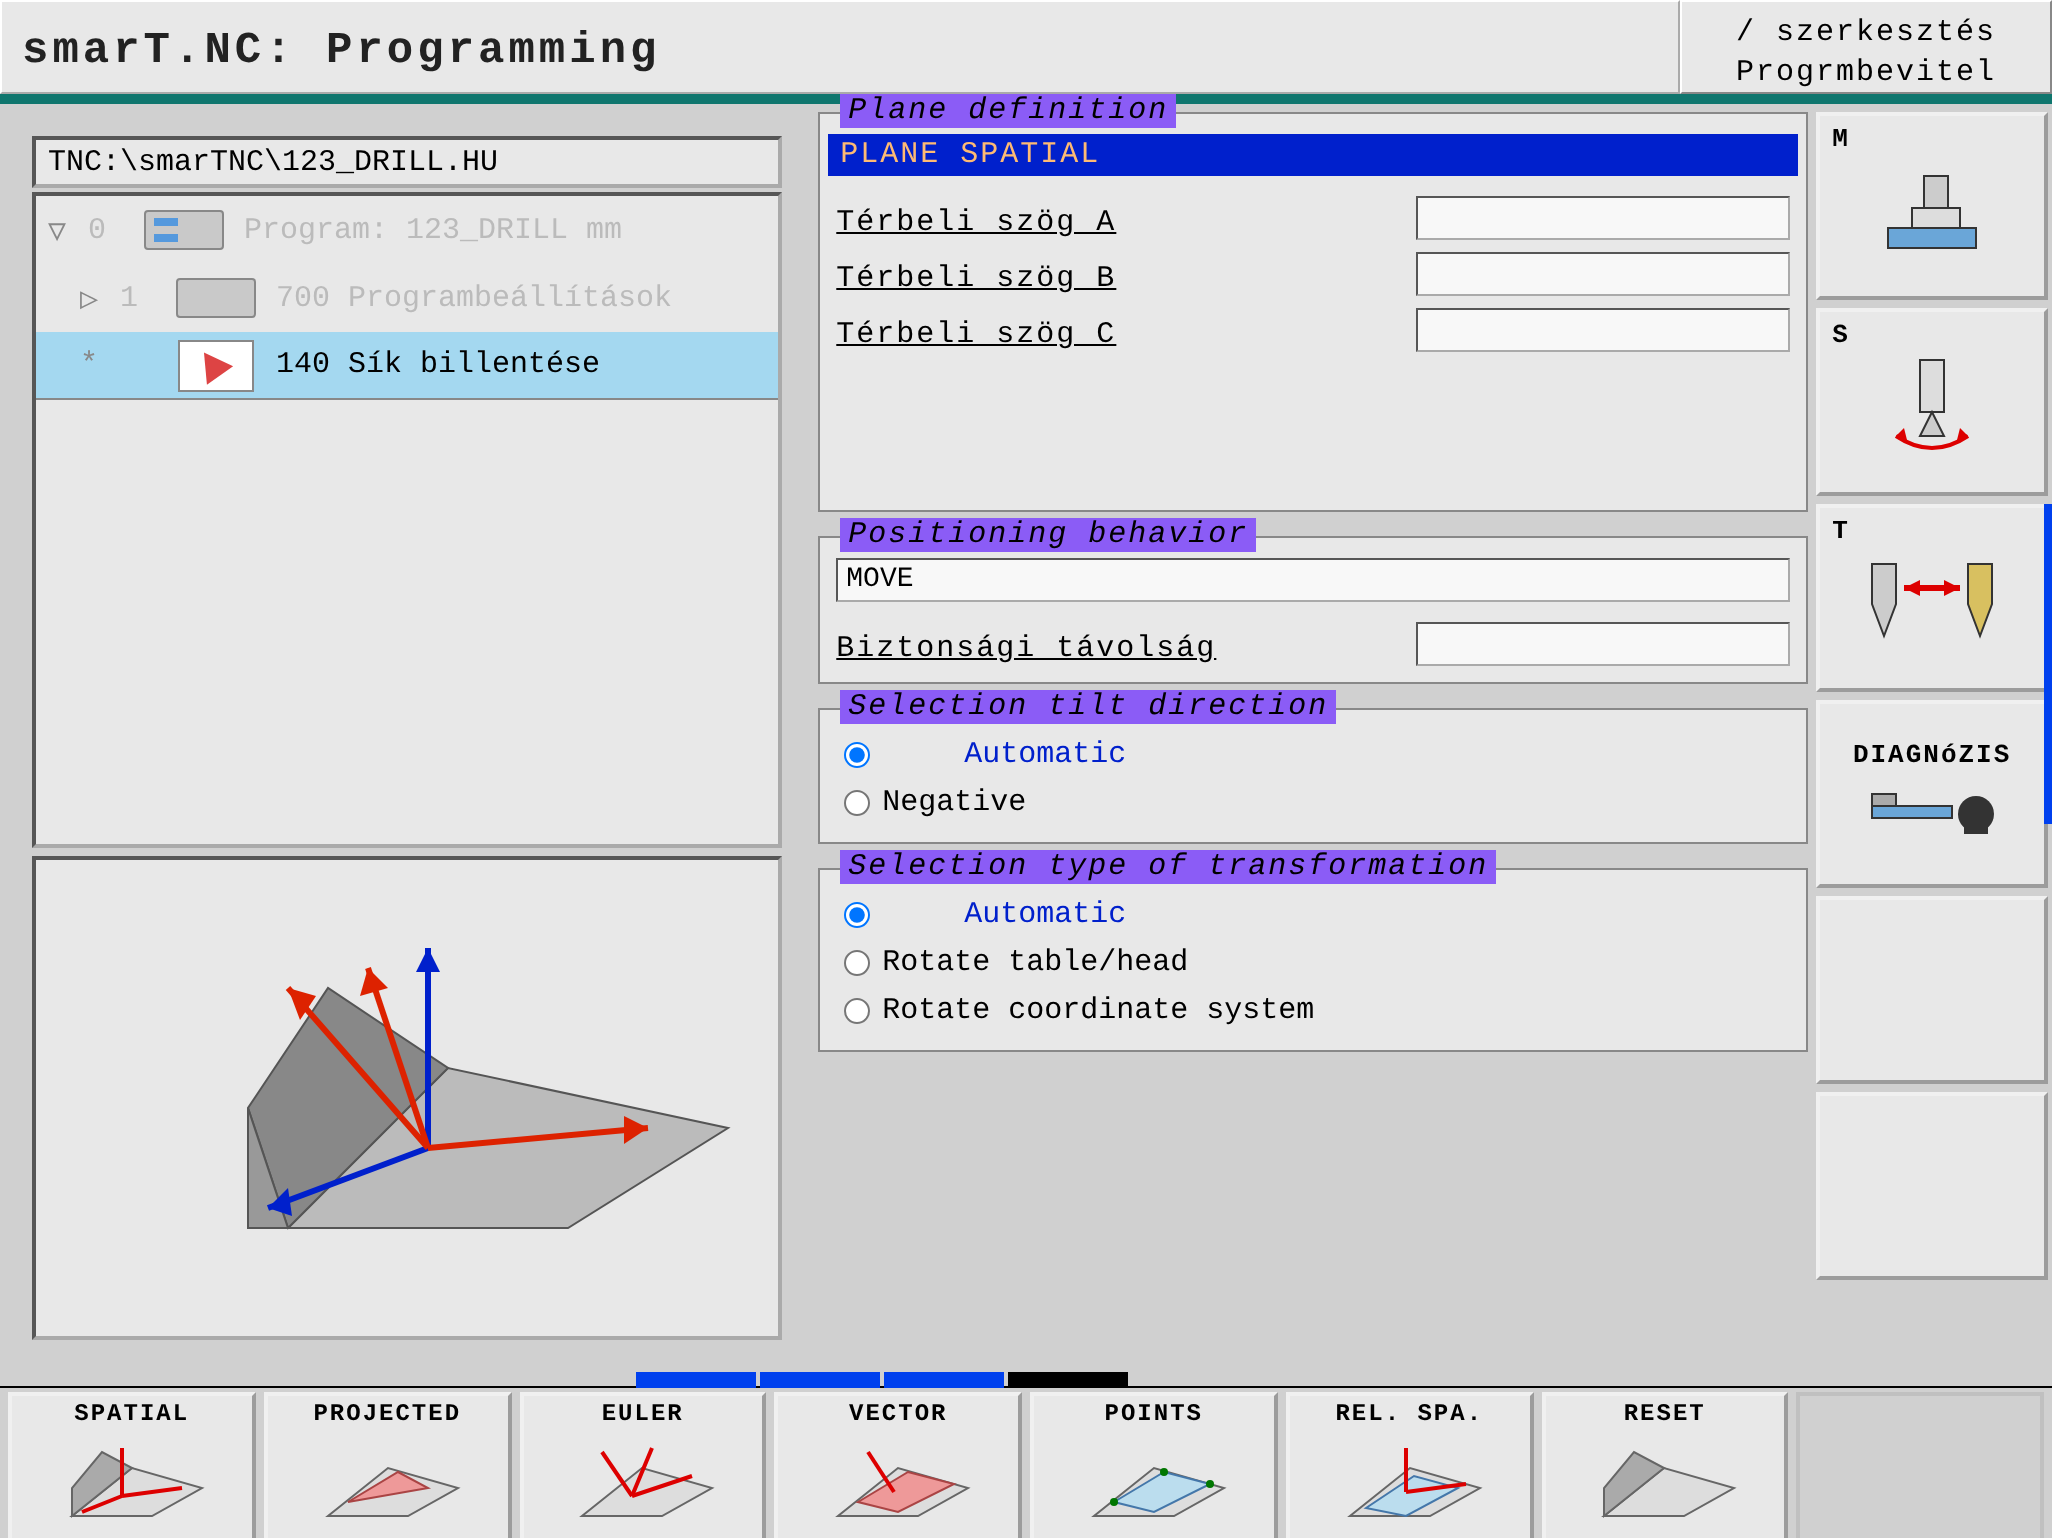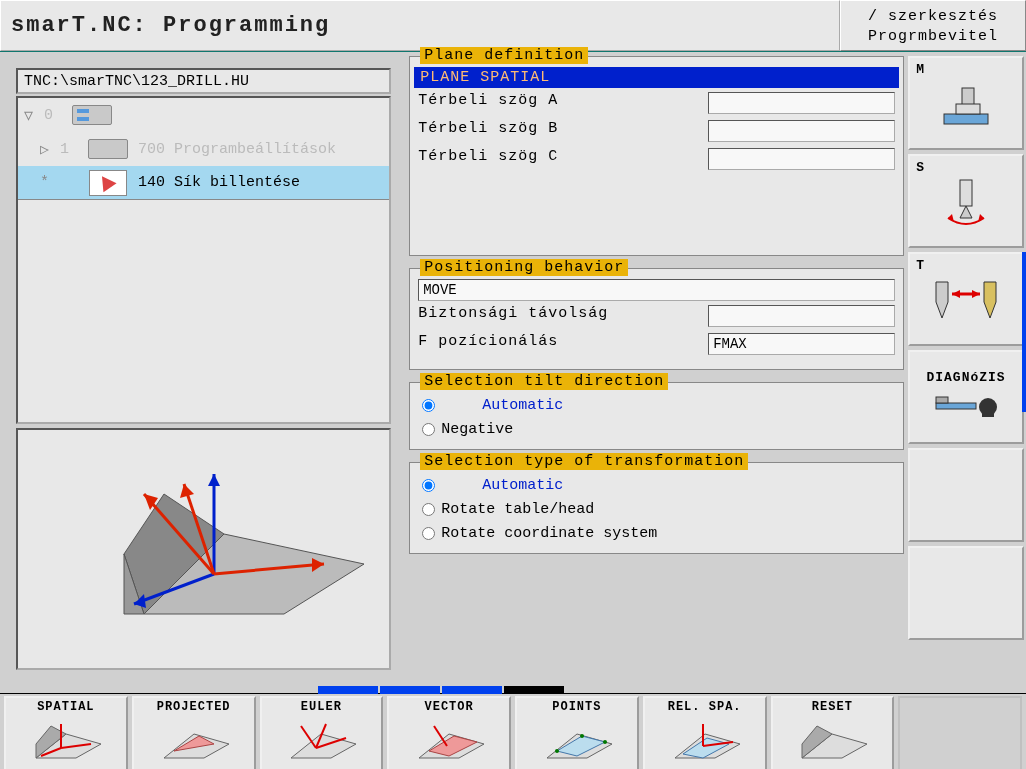--- a/index.html
+++ b/index.html
@@ -7,21 +7,21 @@
     font-family: "Courier New", monospace;
     background: #d0d0d0;
     width: 1026px;
     height: 769px;
     overflow: hidden;
     font-size: 16px;
   }
   .header {
     display: flex;
     height: 52px;
-    border-bottom: 1px solid #0f766e;
+    border-bottom: 5px solid #0f766e;
   }
   .title-bar {
     flex: 1;
     background: #e8e8e8;
     border: 1px solid #aaa;
     border-top-color: #fff;
     border-left-color: #fff;
     padding: 12px 10px;
     font-size: 22px;
     font-weight: bold;
@@ -121,38 +121,40 @@
   .fieldset {
     border: 1px solid #888;
     background: #e8e8e8;
     padding: 4px 8px 8px 8px;
     position: relative;
   }
   .fieldset .legend {
     position: absolute;
     top: -10px;
     left: 10px;
-    background: #eab308;
+    background: #8b5cf6;
     padding: 0 4px;
     font-size: 15px;
     letter-spacing: 1px;
+    font-style: italic;
   }
   .highlight-row {
     background: #0020cc;
     color: #fdba74;
     padding: 2px 6px;
     font-size: 15px;
     margin: 6px -4px 4px -4px;
     letter-spacing: 1px;
   }
   .form-row {
     display: flex;
-    align-items: flex-start;
+    align-items: flex-end;
     height: 28px;
     font-size: 15px;
+    text-decoration: underline;
   }
   .form-row .lbl { flex: 0 0 290px; letter-spacing: 1px; }
   .form-row .inp {
     flex: 1;
     background: #f8f8f8;
     border: 1px inset #aaa;
     height: 22px;
     padding: 1px 4px;
     font-family: inherit;
     font-size: 14px;
@@ -251,20 +253,21 @@
 
   <div class="left-col">
     <div class="filepath-box">TNC:\smarTNC\123_DRILL.HU</div>
     <div class="tree-panel">
       <div class="tree-row dim">
         <span class="expand">▽</span>
         <span class="num">0</span>
         <span class="icon-slot">
             <span class="tree-icon-pgm"></span>
           </span>
+        <span>Program: 123_DRILL mm</span>
       </div>
       <div class="tree-row dim" style="padding-left:22px;">
         <span class="expand">▷</span>
         <span class="num">1</span>
         <span class="icon-slot">
             <span class="tree-icon-settings"></span>
           </span>
         <span>700 Programbeállítások</span>
       </div>
       <div class="tree-row selected underline" style="padding-left:22px;">
@@ -315,24 +318,20 @@
         <input class="inp" value="" style="">
       </div>
     </div>
 
     <div class="fieldset" style="margin-top:8px;">
       <span class="legend">Positioning behavior</span>
       <input class="full-inp" value="MOVE" style="">
       <div class="form-row">
         <span class="lbl">Biztonsági távolság</span>
         <input class="inp" value="" style="">
-      </div>
-      <div class="form-row">
-        <span class="lbl">F pozícionálás</span>
-        <input class="inp" value="FMAX" style="">
       </div>
     </div>
 
     <div class="fieldset" style="margin-top:8px;">
       <span class="legend">Selection tilt direction</span>
       <div style="height:6px;"></div>
       <div class="radio-row auto">
         <input type="radio" name="tilt" checked="" style="">
         <label>Automatic</label>
       </div>

